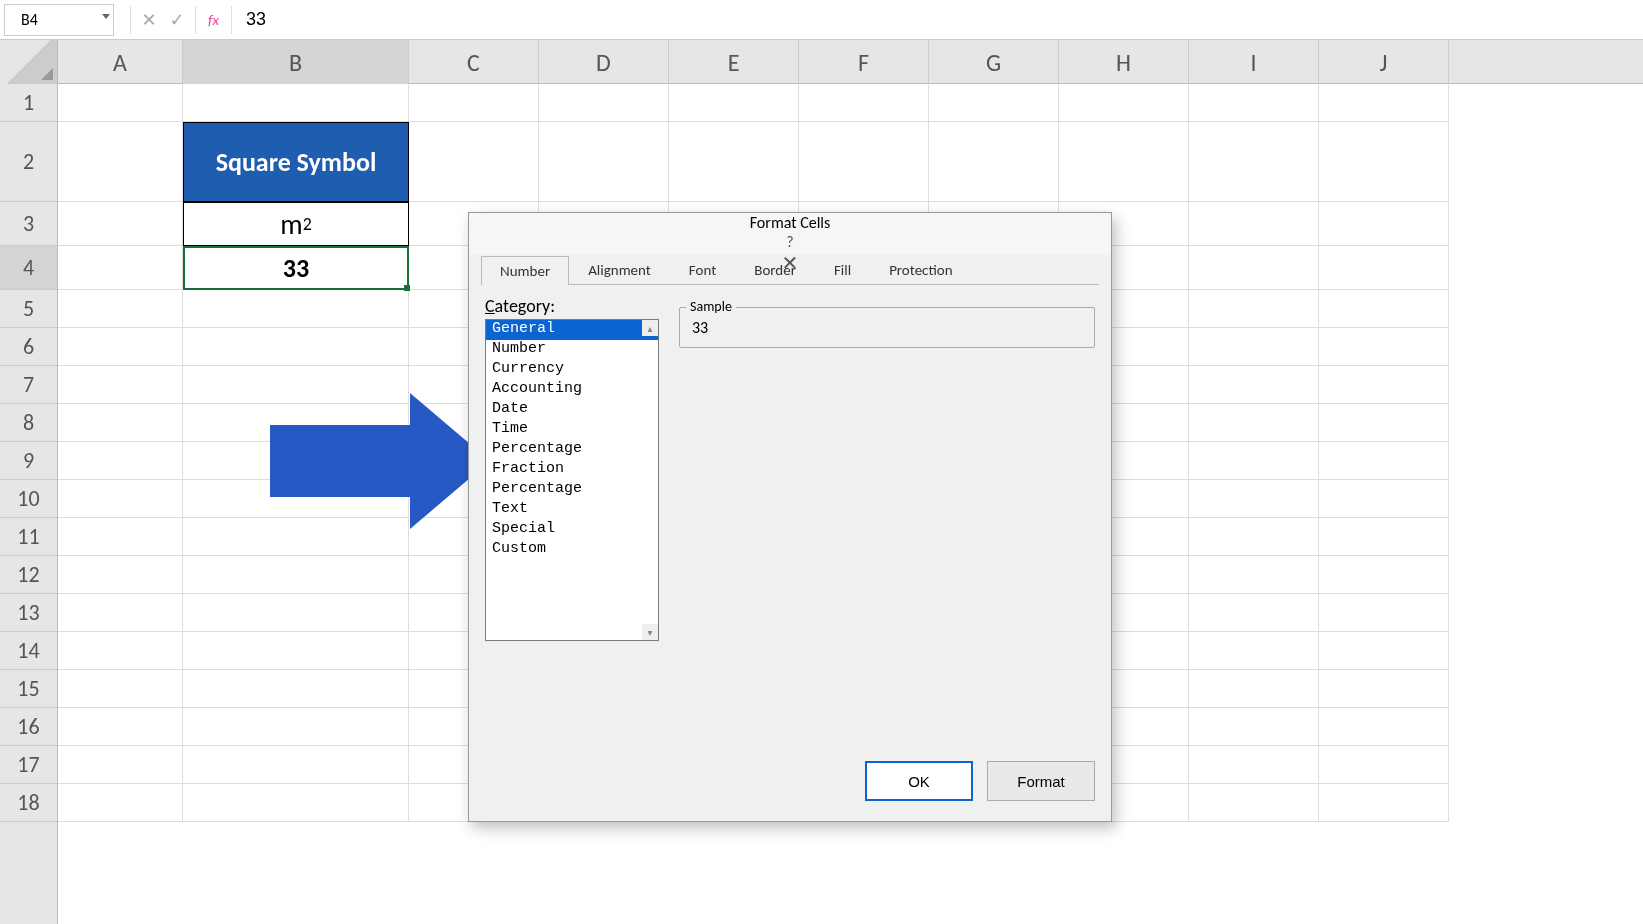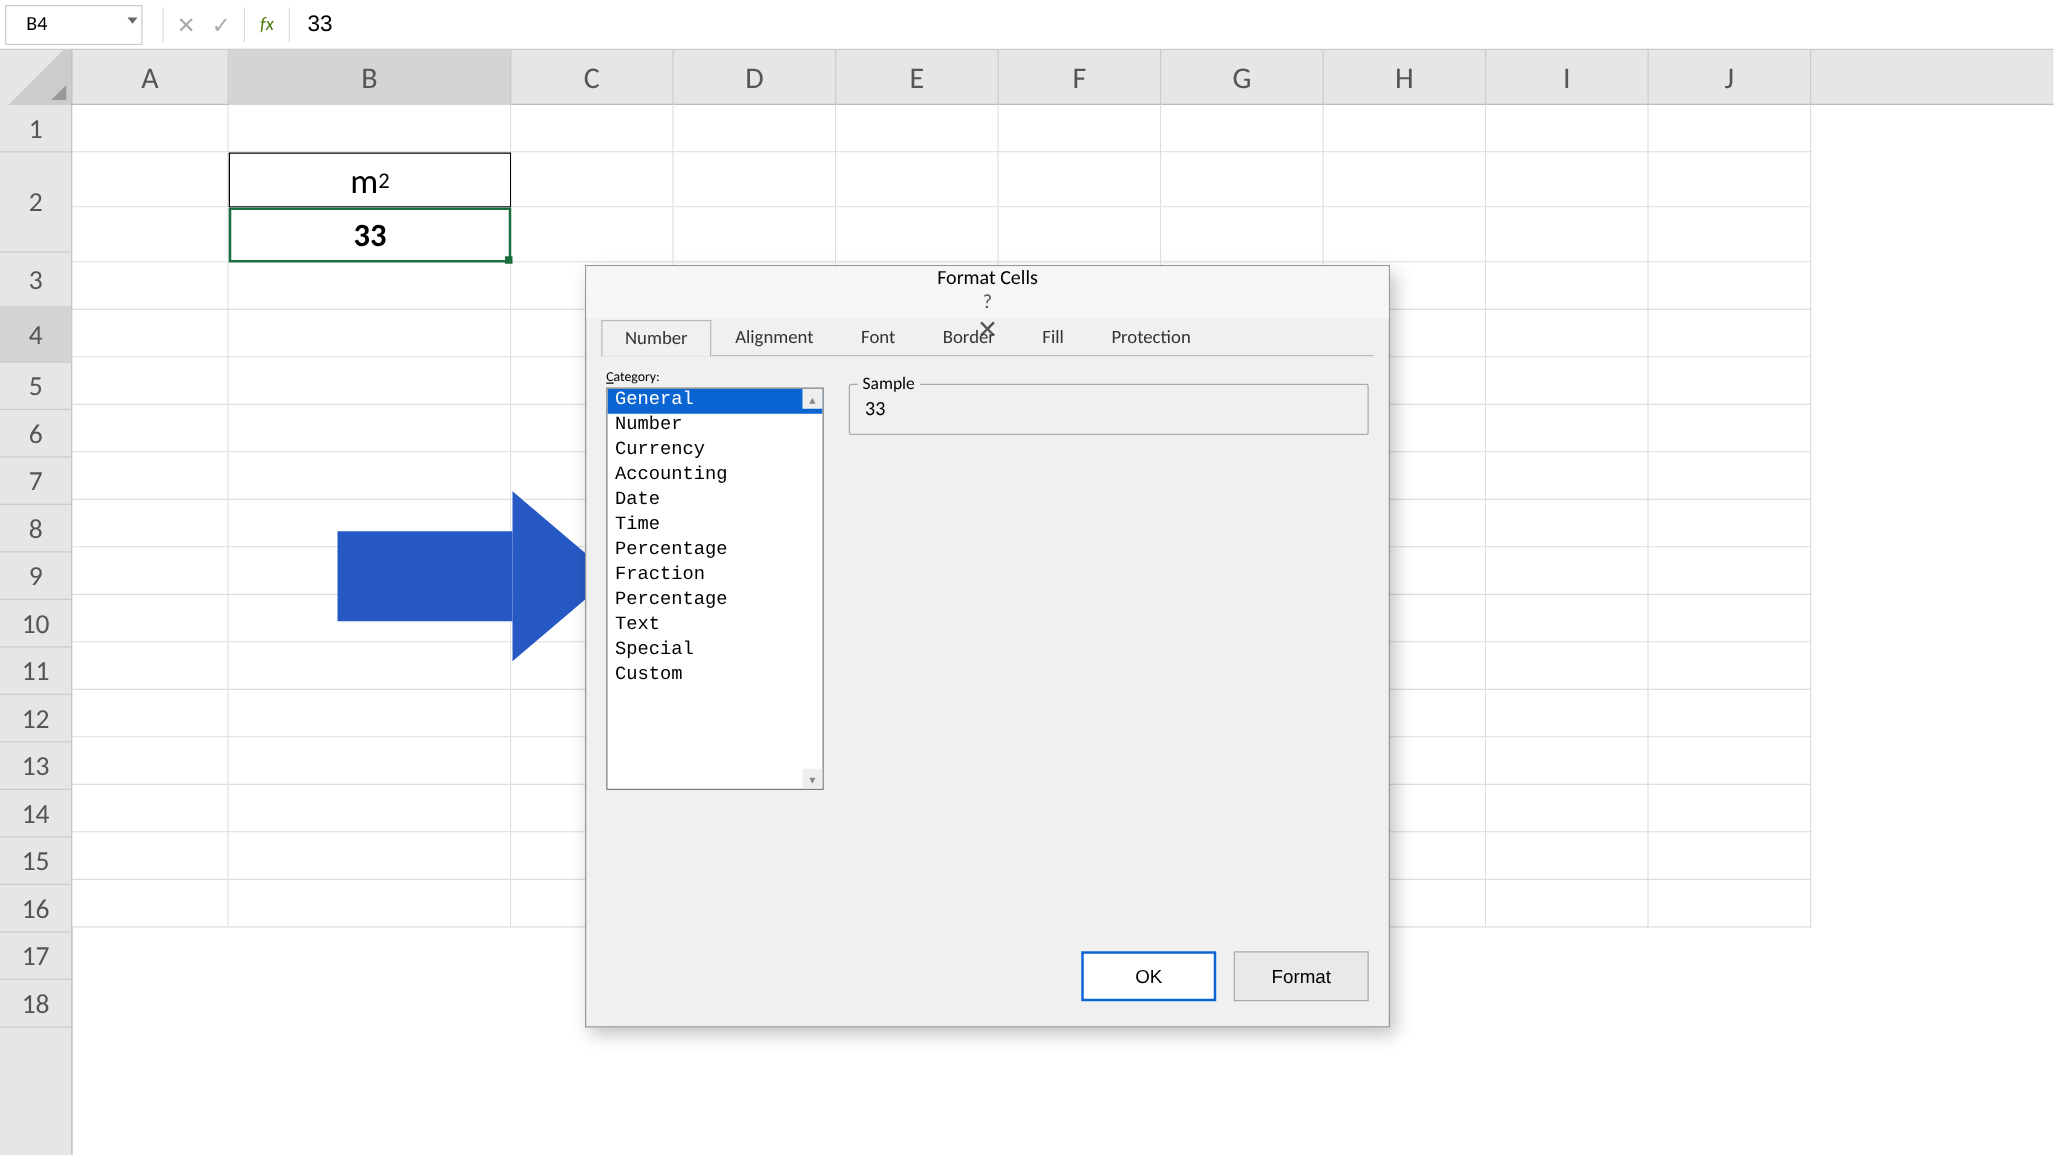--- a/index.html
+++ b/index.html
@@ -4,21 +4,21 @@
 <style>
 * { box-sizing: border-box; margin: 0; padding: 0; }
 body { font-family: Calibri, Arial, sans-serif; background: #fff; overflow: hidden; width: 1643px; height: 924px; position: relative; }
 
 
 .formula-bar { display: flex; align-items: center; height: 40px; border-bottom: 1px solid #ccc; background: #fff; }
 .name-box { width: 110px; height: 32px; border: 1px solid #ccc; display: flex; align-items: center; padding: 0 16px; font-size: 16px; margin-left: 4px; position: relative; }
 .name-box-drop { position: absolute; right: 3px; top: 9px; border-left: 4px solid transparent; border-right: 4px solid transparent; border-top: 5px solid #666; }
 .fb-sep { width: 12px; }
 .fb-btn { width: 28px; height: 32px; display: flex; align-items: center; justify-content: center; color: #aaa; font-size: 18px; }
-.fx-label { font-style: italic; font-size: 15px; color: #4d7c0f; margin: 0 8px; }
+.fx-label { font-style: italic; font-size: 15px; color: #ec4899; margin: 0 8px; }
 .formula-input { flex: 1; height: 32px; border: none; padding: 0 10px; font-size: 18px; outline: none; }
 .fb-divider { width: 1px; height: 28px; background: #ddd; margin: 0 4px; }
 
 
 .sheet-area { position: relative; height: 884px; overflow: hidden; }
 .col-headers { display: flex; position: absolute; top: 0; left: 0; right: 0; height: 44px; background: #e6e6e6; border-bottom: 1px solid #bbb; }
 .corner { width: 58px; height: 44px; border-right: 1px solid #bbb; background: linear-gradient(135deg, #e6e6e6 50%, #ccc 50%); position: relative; }
 .corner::after { content:''; position:absolute; right:4px; bottom:4px; width:0; height:0; border-right:12px solid #999; border-top:12px solid transparent; }
 .col-header { height: 44px; border-right: 1px solid #ccc; display: flex; align-items: center; justify-content: center; font-size: 24px; color: #555; }
 .col-header.active { background: #d4d4d4; }
@@ -54,21 +54,21 @@
 .dlg-title { flex: 1; }
 .dlg-help, .dlg-close { width: 40px; height: 32px; display:flex; align-items:center; justify-content:center; color:#555; font-size:16px; }
 .dlg-close { font-size: 20px; }
 
 .tabstrip { display:flex; border-bottom:1px solid #bbb; margin: 0 12px; }
 .tab { padding: 5px 18px; font-size: 15px; color:#333; border:1px solid transparent; border-bottom:none; cursor:pointer; }
 .tab.active { background:#f0f0f0; border-color:#bbb; position:relative; top:1px; }
 
 .panel { flex:1; padding: 10px 16px 0 16px; display:flex; gap:20px; }
 .cat-col { width: 174px; }
-.cat-label { font-size:11px; margin-bottom:2px; }
+.cat-label { font-size:18px; margin-bottom:2px; }
 .cat-label u { text-decoration: underline; }
 .cat-list { border:1px solid #7a7a7a; height: 322px; background:#fff; position:relative; font-size:15px; overflow:hidden; }
 .cat-item { padding: 0px 6px; height:20px; line-height:17px; cursor:pointer;font-family:Liberation Mono, monospace; }
 .cat-item.selected { background:#0a64d1; color:#fff; }
 .cat-scroll-up, .cat-scroll-dn { position:absolute; right:0; width:16px; height:16px; background:#eee; display:flex; align-items:center; justify-content:center; color:#888; font-size:10px; }
 .cat-scroll-up{ top:0; } .cat-scroll-dn{ bottom:0; }
 
 .sample-col { flex:1; }
 .samp-box { border:1px solid #aaa; border-radius:2px; padding: 4px 10px 10px; margin-top:12px; position:relative; }
 .samp-title { position:absolute; top:-10px; left:6px; background:#f0f0f0; padding:0 4px; font-size:14px; }
@@ -143,20 +143,32 @@
         <div class="cell c-b"></div>
         <div class="cell c-c"></div>
         <div class="cell c-d"></div>
         <div class="cell c-e"></div>
         <div class="cell c-f"></div>
         <div class="cell c-g"></div>
         <div class="cell c-h"></div>
         <div class="cell c-i"></div>
         <div class="cell c-j"></div>
       </div>
+      <div class="cell-row r2">
+        <div class="cell c-a"></div>
+        <div class="cell c-b b2">Square Symbol</div>
+        <div class="cell c-c"></div>
+        <div class="cell c-d"></div>
+        <div class="cell c-e"></div>
+        <div class="cell c-f"></div>
+        <div class="cell c-g"></div>
+        <div class="cell c-h"></div>
+        <div class="cell c-i"></div>
+        <div class="cell c-j"></div>
+      </div>
       <div class="cell-row r3">
         <div class="cell c-a"></div>
         <div class="cell c-b b3">m<sup>2</sup></div>
         <div class="cell c-c"></div>
         <div class="cell c-d"></div>
         <div class="cell c-e"></div>
         <div class="cell c-f"></div>
         <div class="cell c-g"></div>
         <div class="cell c-h"></div>
         <div class="cell c-i"></div>

